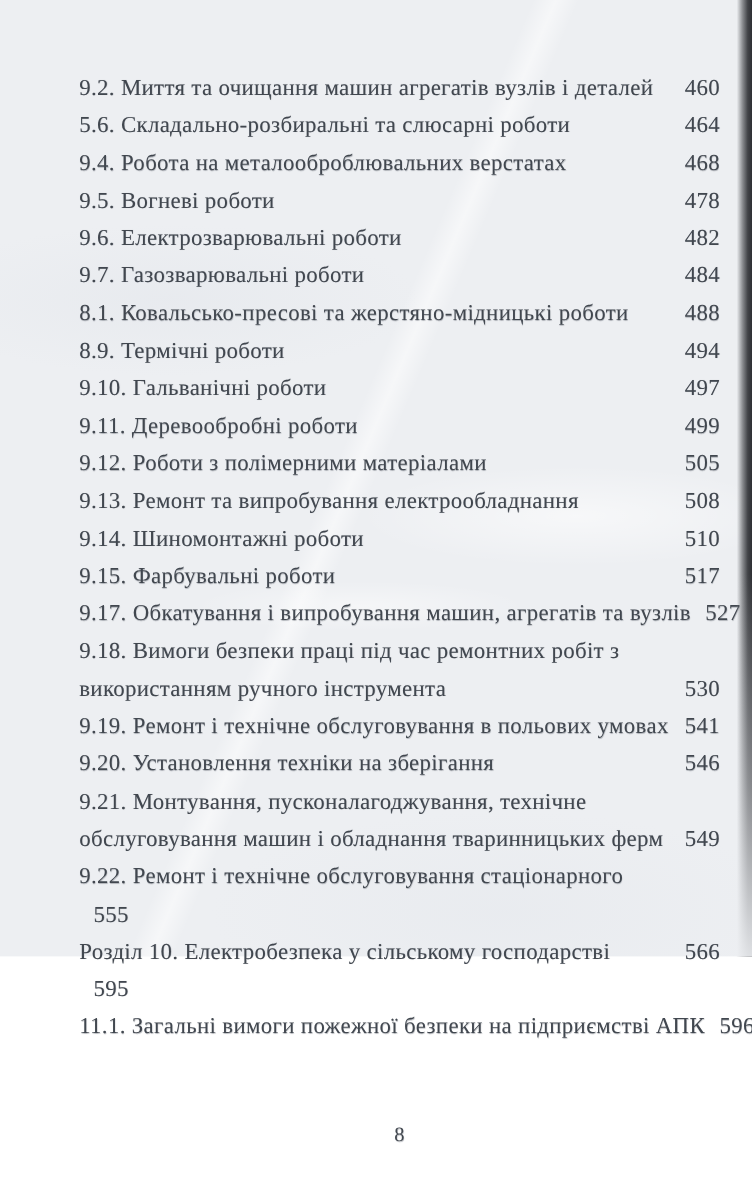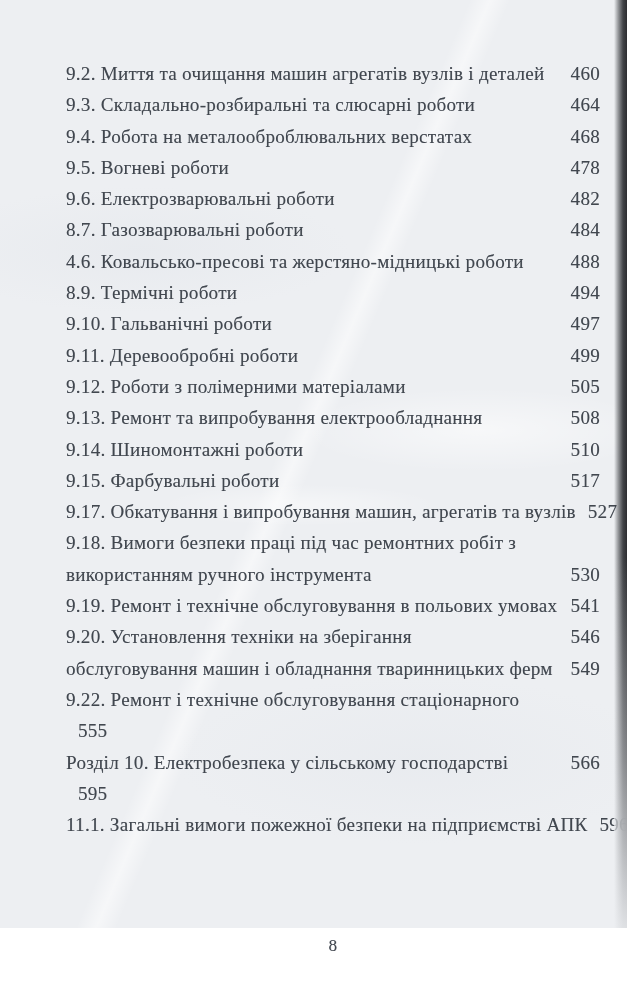--- a/index.html
+++ b/index.html
@@ -8,21 +8,21 @@
   }
   body {
     width: 627px;
     height: 1000px;
     overflow: hidden;
     font-family: "Liberation Serif", "DejaVu Serif", serif;
   }
   .page {
     position: relative;
     width: 627px;
-    height: 928px;
+    height: 797px;
     background-color: #edeff2;
     
     background-image:
       radial-gradient(ellipse 260px 60px at 480px 430px, rgba(255,255,255,0.55), rgba(255,255,255,0) 70%),
       radial-gradient(ellipse 200px 30px at 300px 505px, rgba(255,255,255,0.45), rgba(255,255,255,0) 70%),
       radial-gradient(ellipse 300px 90px at 140px 250px, rgba(222,226,232,0.35), rgba(222,226,232,0) 70%),
       radial-gradient(ellipse 350px 120px at 420px 760px, rgba(223,227,233,0.30), rgba(223,227,233,0) 70%),
       linear-gradient(113deg, rgba(255,255,255,0) 46%, rgba(255,255,255,0.5) 48%, rgba(255,255,255,0) 50%);
     text-decoration: underline;
   }
@@ -83,41 +83,41 @@
 </head>
 <body>
 
 <div class="page">
   <div class="toc">
       <div class="toc-row">
         <span class="toc-title">9.2. Миття та очищання машин агрегатів вузлів і деталей</span>
         <span class="toc-page">460</span>
       </div>
       <div class="toc-row">
-        <span class="toc-title">9.3. Складально-розбиральні та слюсарні роботи</span>
+        <span class="toc-title">5.6. Складально-розбиральні та слюсарні роботи</span>
         <span class="toc-page">464</span>
       </div>
       <div class="toc-row">
         <span class="toc-title">9.4. Робота на металооброблювальних верстатах</span>
         <span class="toc-page">468</span>
       </div>
       <div class="toc-row">
         <span class="toc-title">9.5. Вогневі роботи</span>
         <span class="toc-page">478</span>
       </div>
       <div class="toc-row">
         <span class="toc-title">9.6. Електрозварювальні роботи</span>
         <span class="toc-page">482</span>
       </div>
       <div class="toc-row">
-        <span class="toc-title">8.7. Газозварювальні роботи</span>
+        <span class="toc-title">9.7. Газозварювальні роботи</span>
         <span class="toc-page">484</span>
       </div>
       <div class="toc-row">
-        <span class="toc-title">4.6. Ковальсько-пресові та жерстяно-мідницькі роботи</span>
+        <span class="toc-title">8.1. Ковальсько-пресові та жерстяно-мідницькі роботи</span>
         <span class="toc-page">488</span>
       </div>
       <div class="toc-row">
         <span class="toc-title">8.9. Термічні роботи</span>
         <span class="toc-page">494</span>
       </div>
       <div class="toc-row">
         <span class="toc-title">9.10. Гальванічні роботи</span>
         <span class="toc-page">497</span>
       </div>
@@ -155,20 +155,24 @@
       </div>
       <div class="toc-row">
         <span class="toc-title">9.19. Ремонт і технічне обслуговування в польових умовах</span>
         <span class="toc-page">541</span>
       </div>
       <div class="toc-row">
         <span class="toc-title">9.20. Установлення техніки на зберігання</span>
         <span class="toc-page">546</span>
       </div>
       <div class="toc-row">
+        <span class="toc-title">9.21. Монтування, пусконалагоджування, технічне</span>
+        <span class="toc-page"></span>
+      </div>
+      <div class="toc-row">
         <span class="toc-title">обслуговування машин і обладнання тваринницьких ферм</span>
         <span class="toc-page">549</span>
       </div>
       <div class="toc-row">
         <span class="toc-title">9.22. Ремонт і технічне обслуговування стаціонарного</span>
         <span class="toc-page"></span>
       </div>
       <div class="toc-row">
         <span class="toc-page">555</span>
       </div>

